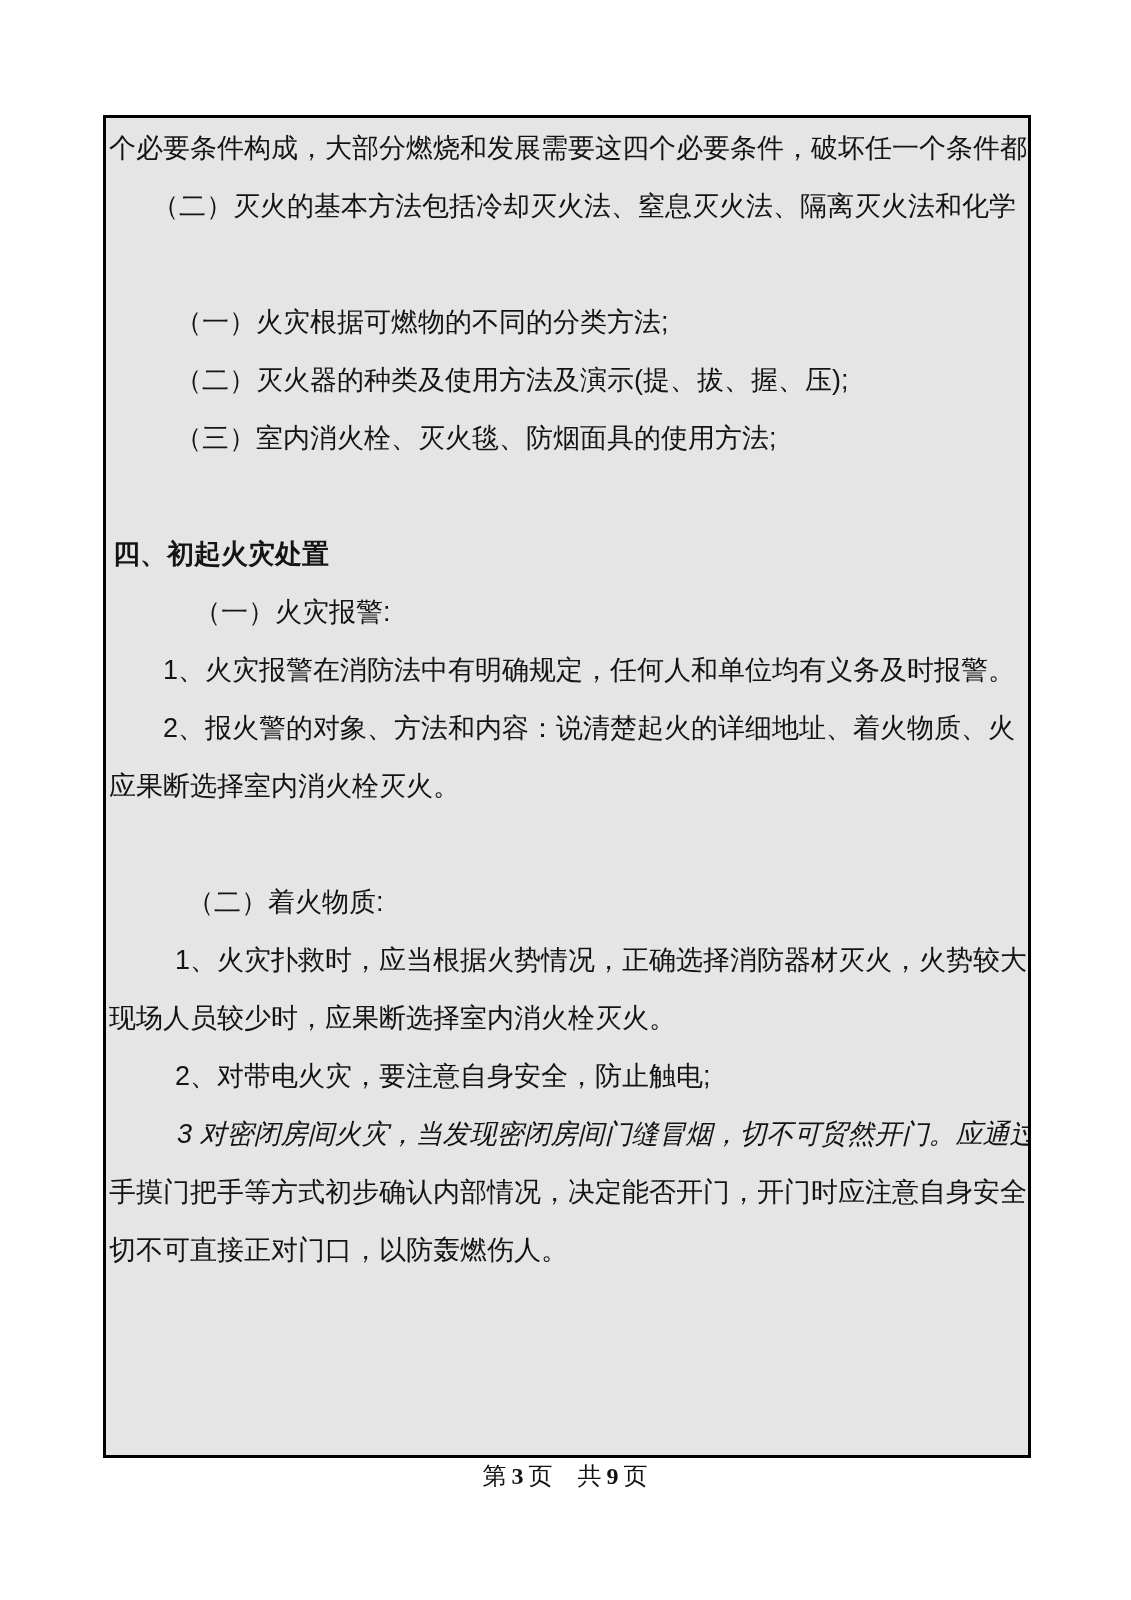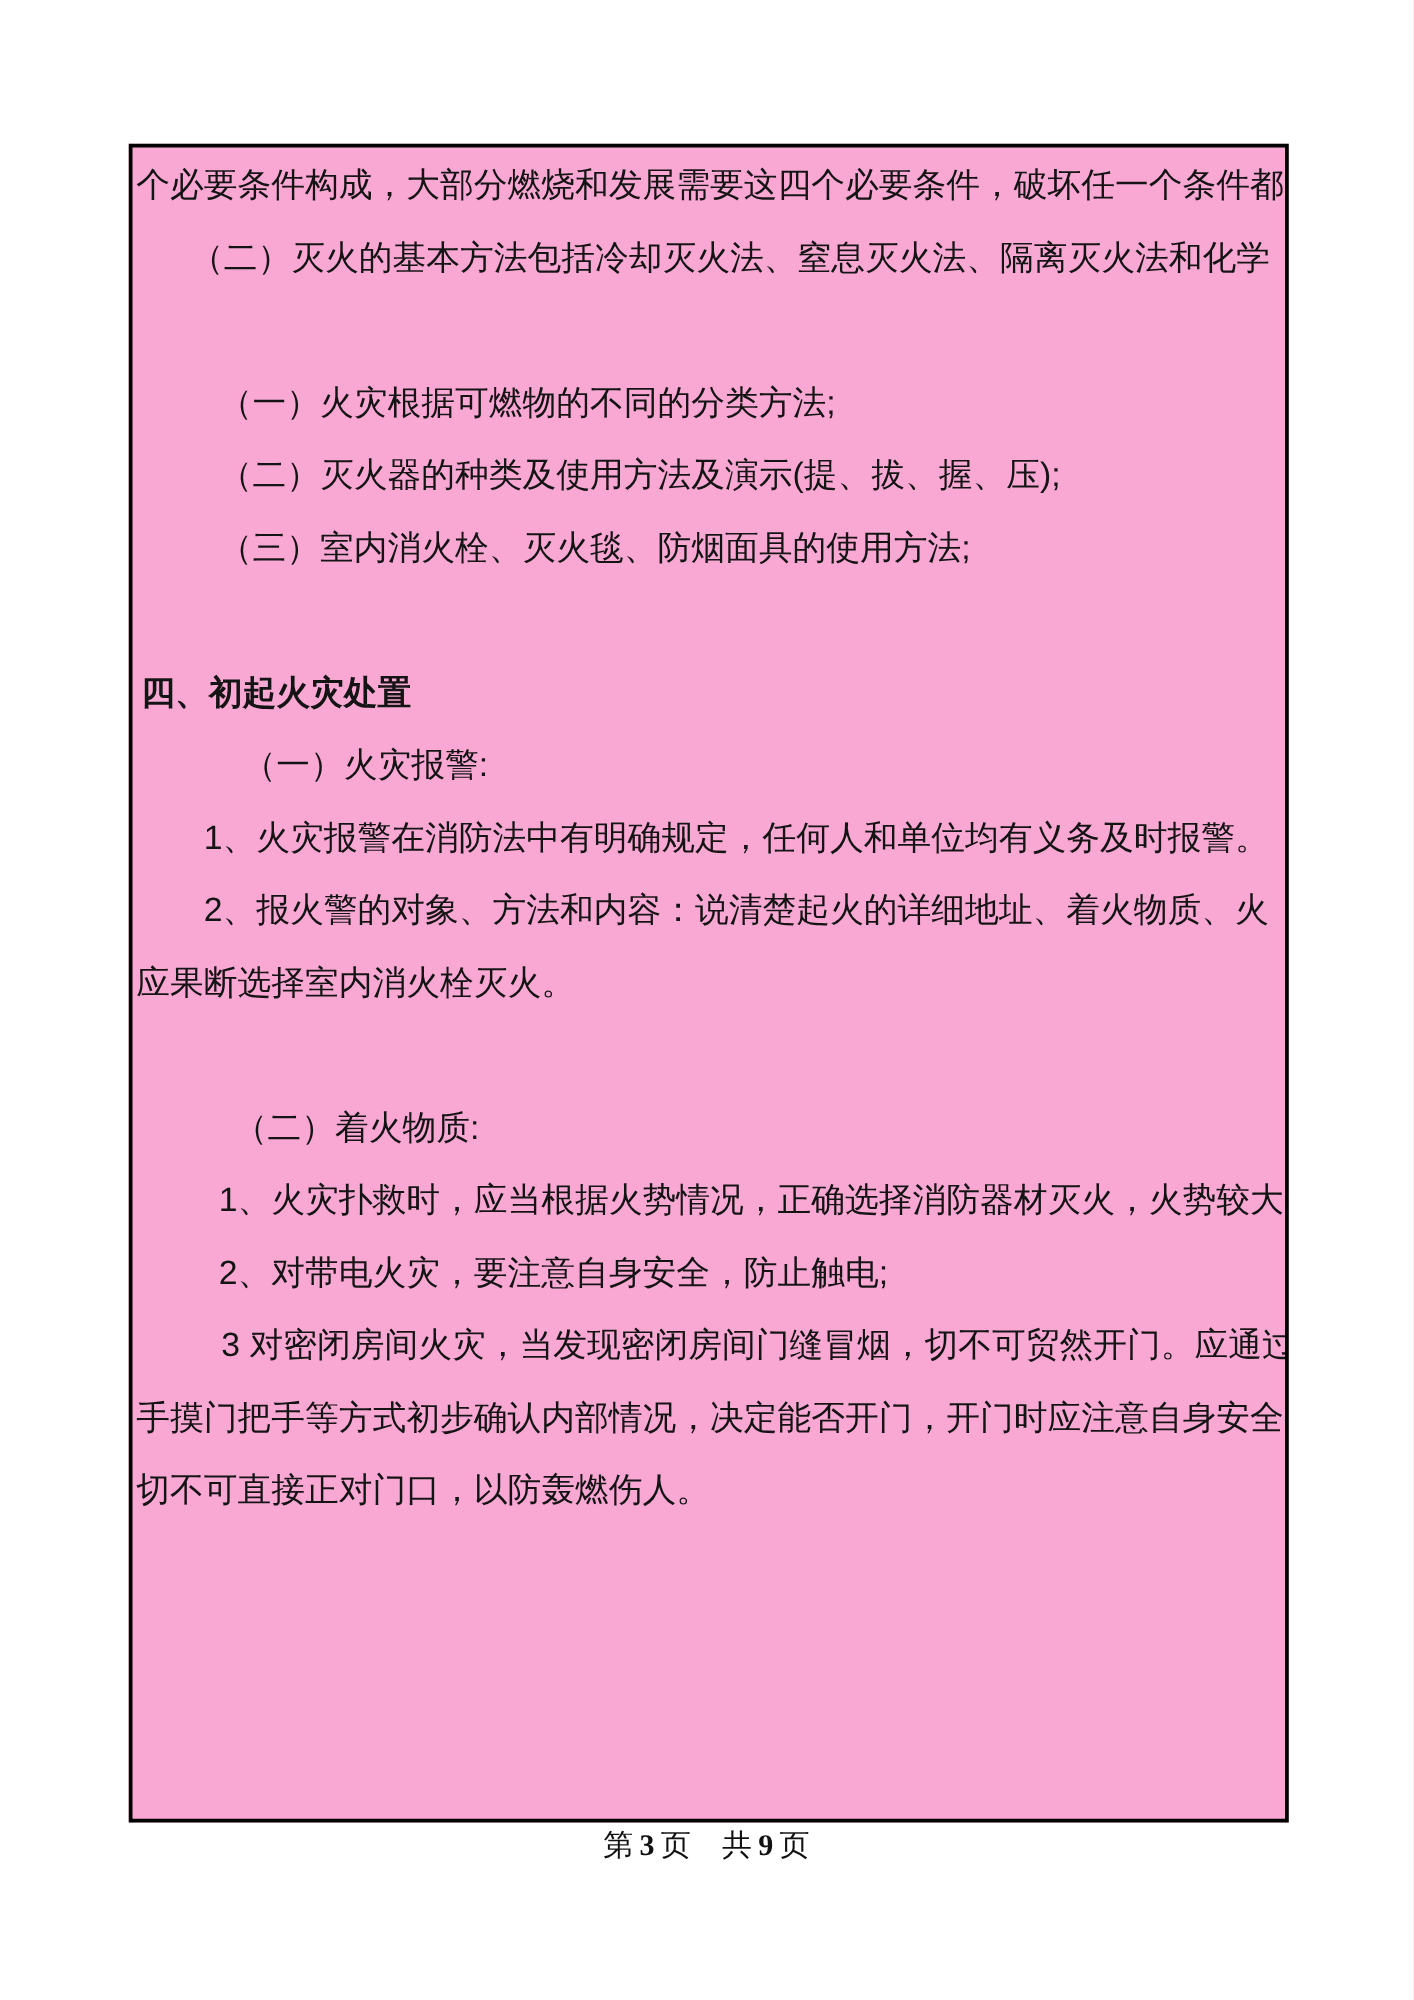--- a/index.html
+++ b/index.html
@@ -17,21 +17,21 @@
   .doc-box {
     position: absolute;
     left: 103px;
     top: 115px;
     width: 928px;
     height: 1343px;
     border: 3px solid #000000;
     box-sizing: border-box;
     padding: 1px 4px 0 3px;
     overflow: hidden;
-    background: #f9a8d4;
+    background: #e5e5e5;
   }
   .line {
     height: 58px;
     line-height: 58px;
     font-size: 27px;
     color: #141414;
     white-space: nowrap;
     letter-spacing: 0;
   }
   .line.bold {
@@ -72,22 +72,23 @@
       <div class="line" style="padding-left: 66px;">（三）室内消火栓、灭火毯、防烟面具的使用方法;</div>
       <div class="line" style="padding-left: 0px;"></div>
       <div class="line bold" style="padding-left: 4px;">四、初起火灾处置</div>
       <div class="line" style="padding-left: 85px;">（一）火灾报警:</div>
       <div class="line" style="padding-left: 54px;">1、火灾报警在消防法中有明确规定，任何人和单位均有义务及时报警。</div>
       <div class="line" style="padding-left: 54px;">2、报火警的对象、方法和内容：说清楚起火的详细地址、着火物质、火</div>
       <div class="line" style="padding-left: 0px;">应果断选择室内消火栓灭火。</div>
       <div class="line" style="padding-left: 0px;"></div>
       <div class="line" style="padding-left: 78px;">（二）着火物质:</div>
       <div class="line" style="padding-left: 66px;">1、火灾扑救时，应当根据火势情况，正确选择消防器材灭火，火势较大、</div>
+      <div class="line" style="padding-left: 0px;">现场人员较少时，应果断选择室内消火栓灭火。</div>
       <div class="line" style="padding-left: 66px;">2、对带电火灾，要注意自身安全，防止触电;</div>
-      <div class="line" style="padding-left: 68px;">3 对密闭房间火灾，当发现密闭房间门缝冒烟，切不可贸然开门。应通过</div>
+      <div class="line" style="padding-left: 68px; font-style: italic;">3 对密闭房间火灾，当发现密闭房间门缝冒烟，切不可贸然开门。应通过</div>
       <div class="line" style="padding-left: 0px;">手摸门把手等方式初步确认内部情况，决定能否开门，开门时应注意自身安全，</div>
       <div class="line" style="padding-left: 0px;">切不可直接正对门口，以防轰燃伤人。</div>
     </div>
 </div>
 
 <div class="footer">
   <span class="pg"><span>第</span><span class="num">3</span><span>页</span></span>
   <span class="pg"><span>共</span><span class="num">9</span><span>页</span></span>
 </div>
 

